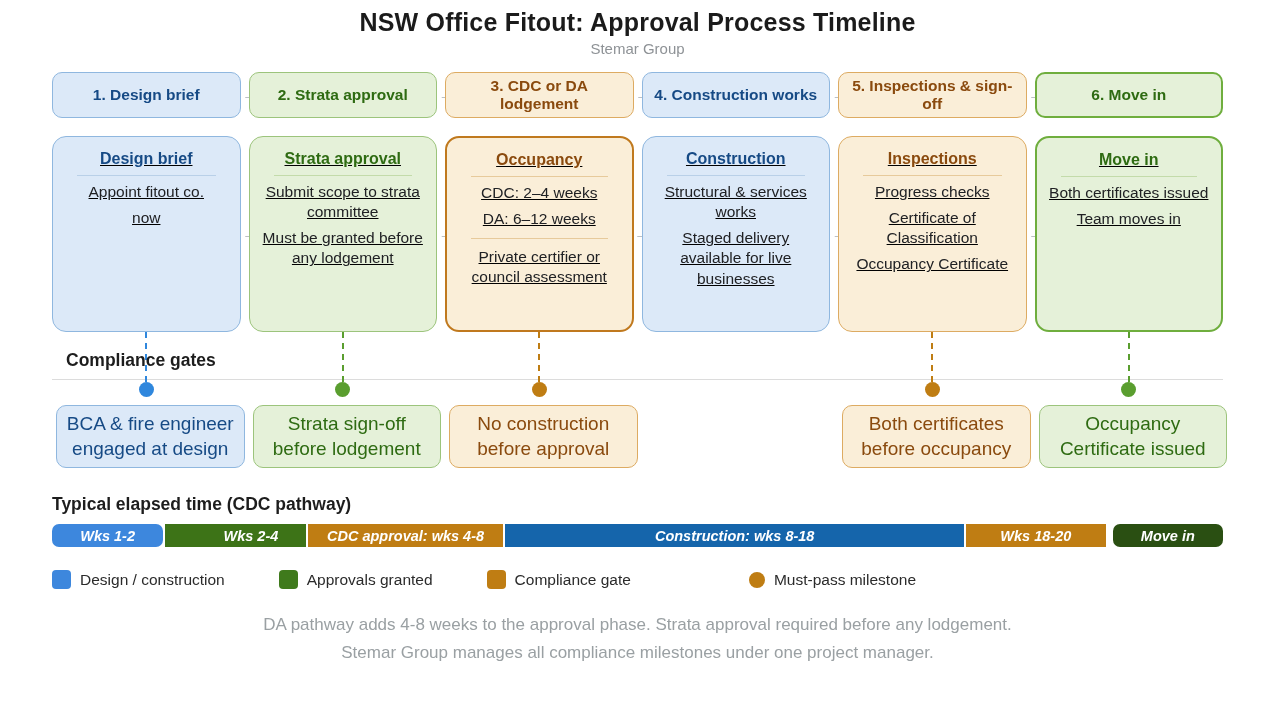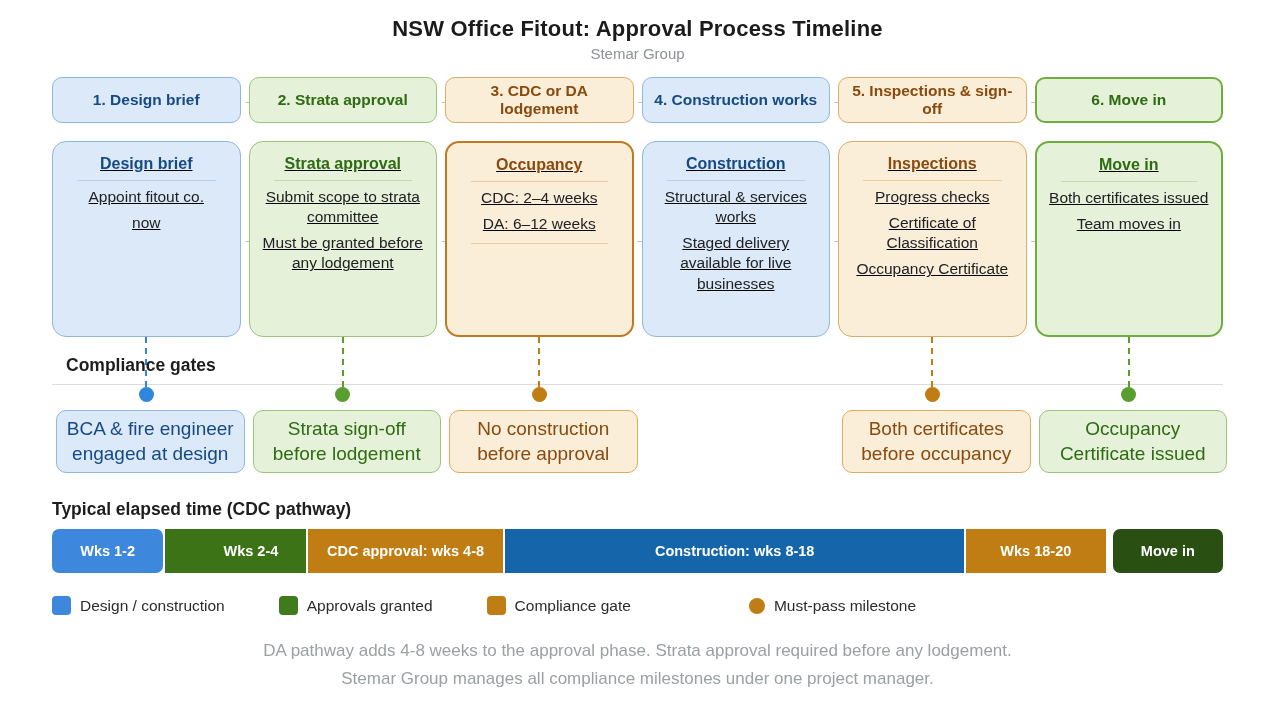--- a/index.html
+++ b/index.html
@@ -1,21 +1,21 @@
 <!DOCTYPE html>
 <html><head>
 <meta charset="utf-8">
 <style>
   * { margin:0; padding:0; box-sizing:border-box; }
   body { background:#ffffff; }
   .page {
     width:1275px; height:714px; background:#ffffff; position:relative;
     font-family:"Liberation Sans", sans-serif; padding:8px 52px 0 52px; overflow:hidden;
   }
-  .title { text-align:center; font-size:22px; font-weight:700; color:#1b1b1b; margin-top:8px; letter-spacing:.2px; }
+  .title { text-align:center; font-size:25px; font-weight:700; color:#1b1b1b; letter-spacing:.2px; }
   .subtitle { text-align:center; font-size:15px; color:#8e9296; margin-top:3px; }
 
   
   .f-blue   { --fill:#dce9f8; --border:#8fb7df; --txt:#164a85; --rule:#b9d0e8; --dash:#2f87dd; }
   .f-green  { --fill:#e5f1d9; --border:#9cc47c; --txt:#2e6b12; --rule:#c3dbaa; --dash:#5a9e2f; }
   .f-orange { --fill:#faeed8; --border:#ddab62; --txt:#8a4a0e; --rule:#e6c globalization; --rule:#e7ca9b; --dash:#bf7d13; }
   .b-strong-green  { --border:#6fae3e; --bw:2px; }
   .b-strong-orange { --border:#c0791e; --bw:2px; }
 
   .row6 { display:grid; grid-template-columns:repeat(6,1fr); column-gap:8px; }
@@ -55,21 +55,21 @@
   .gate-dot { width:15px; height:15px; border-radius:50%; }
   .gate-box {
     margin-top:8px; width:100%; min-height:60px; border-radius:10px;
     background:var(--fill); border:1.5px solid var(--border); color:var(--txt);
     font-size:19px; line-height:1.3; display:flex; align-items:center; justify-content:center;
     text-align:center; padding:6px 8px;margin-left:8px;
   }
 
   
   .elapsed-heading { margin-top:26px; font-size:17.5px; font-weight:700; color:#1d1d1d; }
-  .bar { margin-top:9px; display:flex; height:44px; gap:2px; }
+  .bar { margin-top:9px; display:flex; height:23px; gap:2px;font-style:italic; }
   .seg {
     color:#ffffff; font-size:14.5px; font-weight:700;
     display:flex; align-items:center; justify-content:center; white-space:nowrap; padding:0 6px;
   }
   .seg.first { border-radius:7px; }
   .seg.last  { border-radius:7px; margin-left:5px; }
 
   
   .legend { margin-top:23px; display:flex; align-items:center; }
   .legend-item { display:flex; align-items:center; gap:9px; }
@@ -129,20 +129,21 @@
       <p>Submit scope to strata committee</p>
       <p>Must be granted before any lodgement</p>
       <span class="arrow">→</span>
     </div>
     <div class="card f-orange b-strong-orange">
       <div class="card-title">Occupancy</div>
       <div class="card-rule"></div>
       <p>CDC: 2–4 weeks</p>
       <p>DA: 6–12 weeks</p>
       <div class="card-rule mid"></div>
+      <p>Private certifier or council assessment</p>
       <span class="arrow">→</span>
     </div>
     <div class="card f-blue">
       <div class="card-title">Construction</div>
       <div class="card-rule"></div>
       <p>Structural &amp; services works</p>
       <p>Staged delivery available for live businesses</p>
       <span class="arrow">→</span>
     </div>
     <div class="card f-orange">

